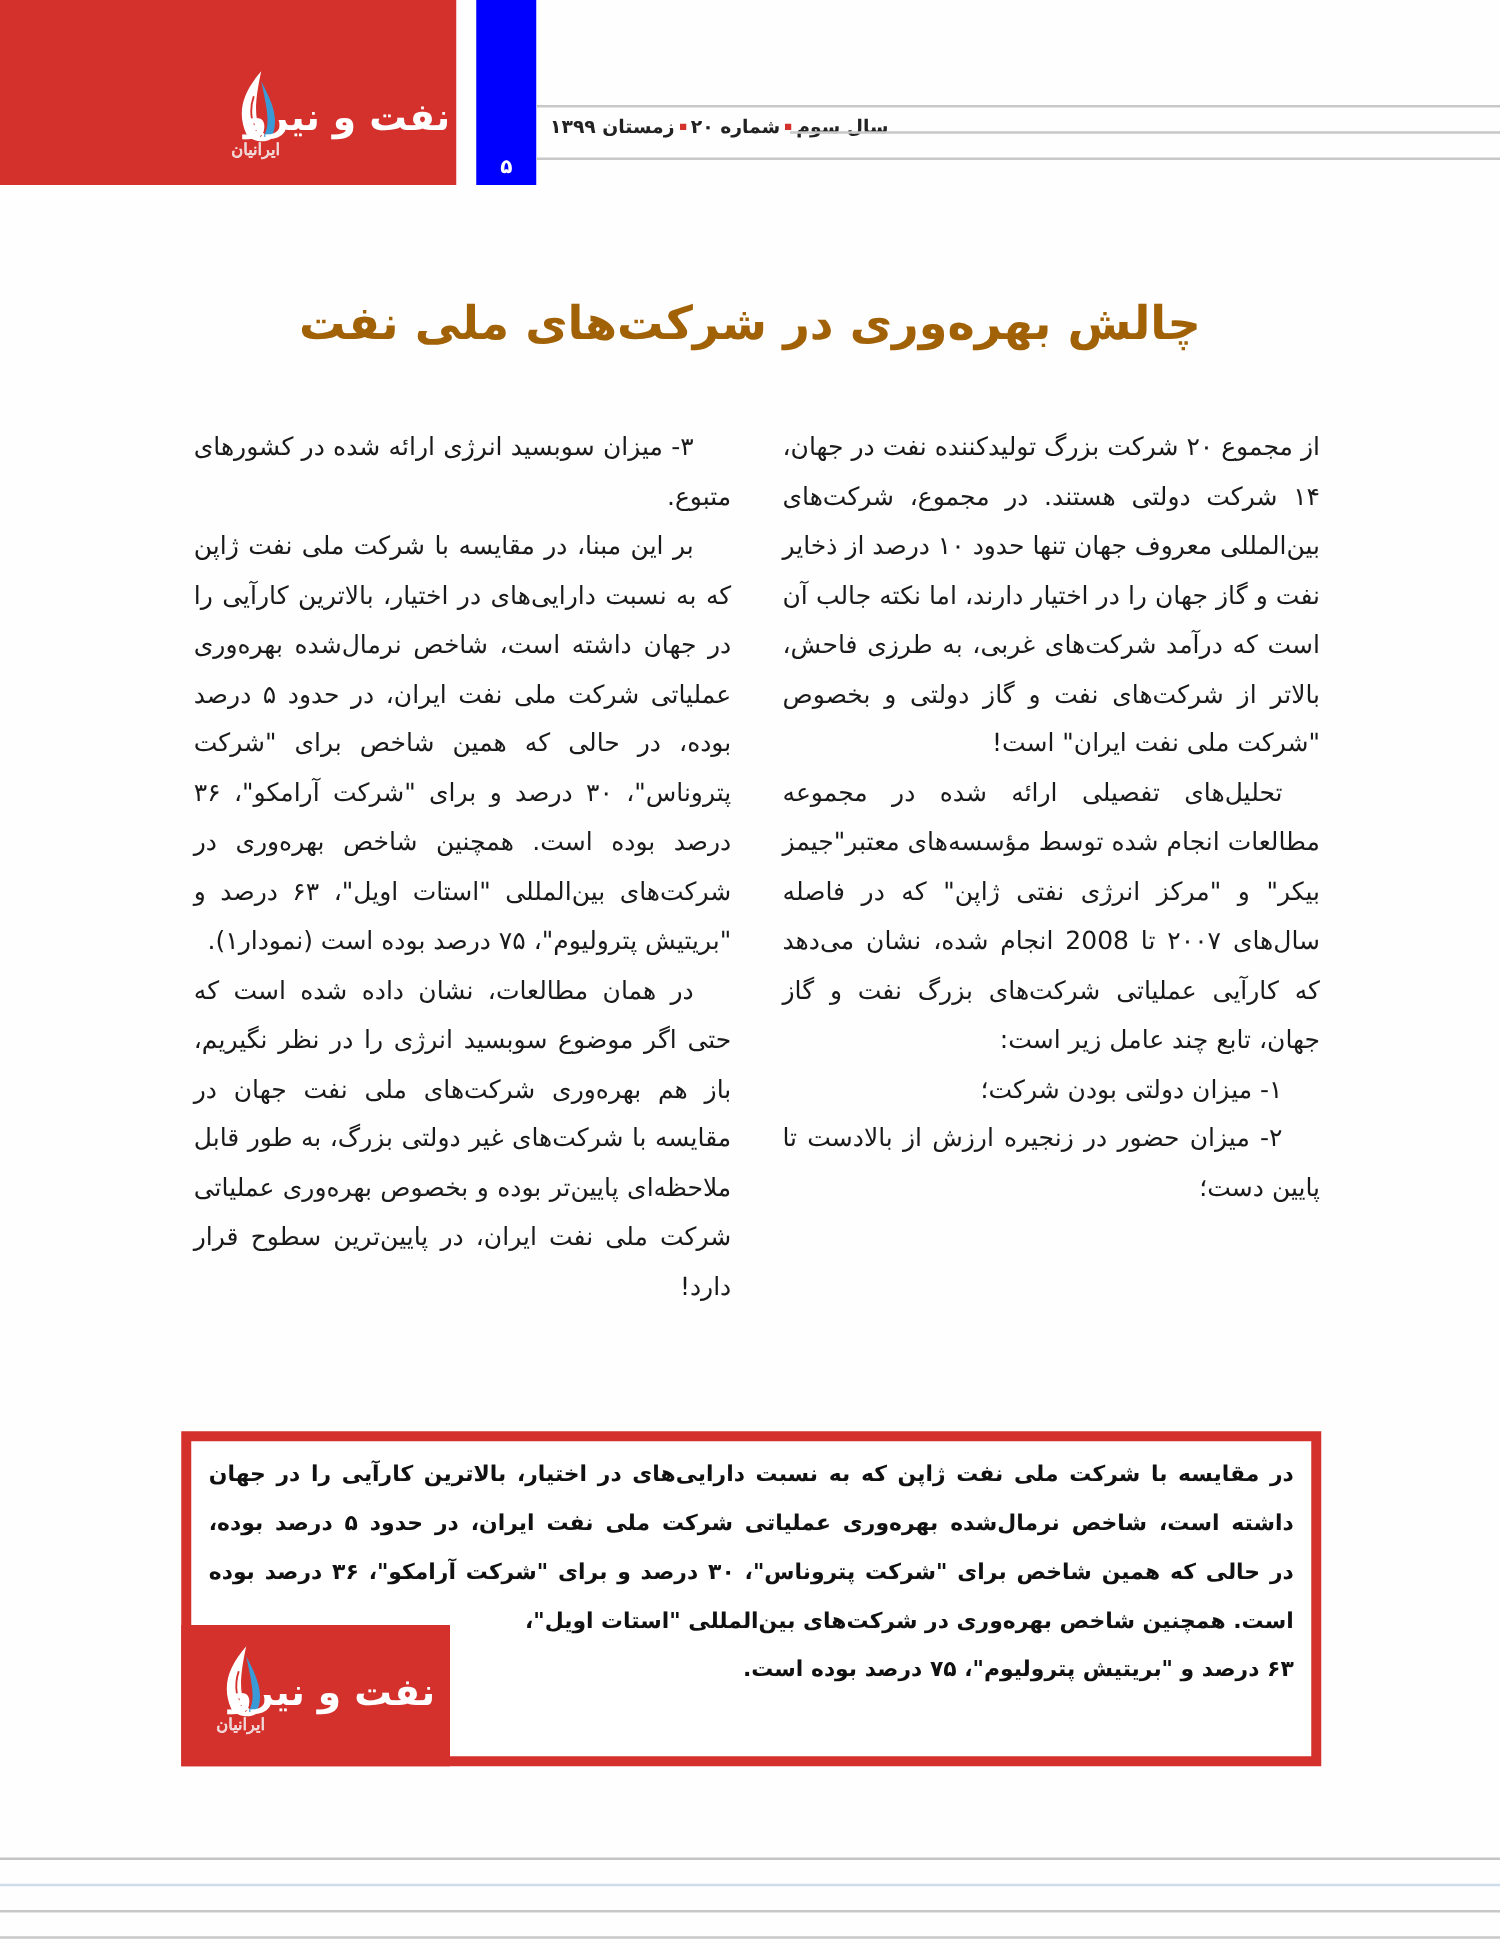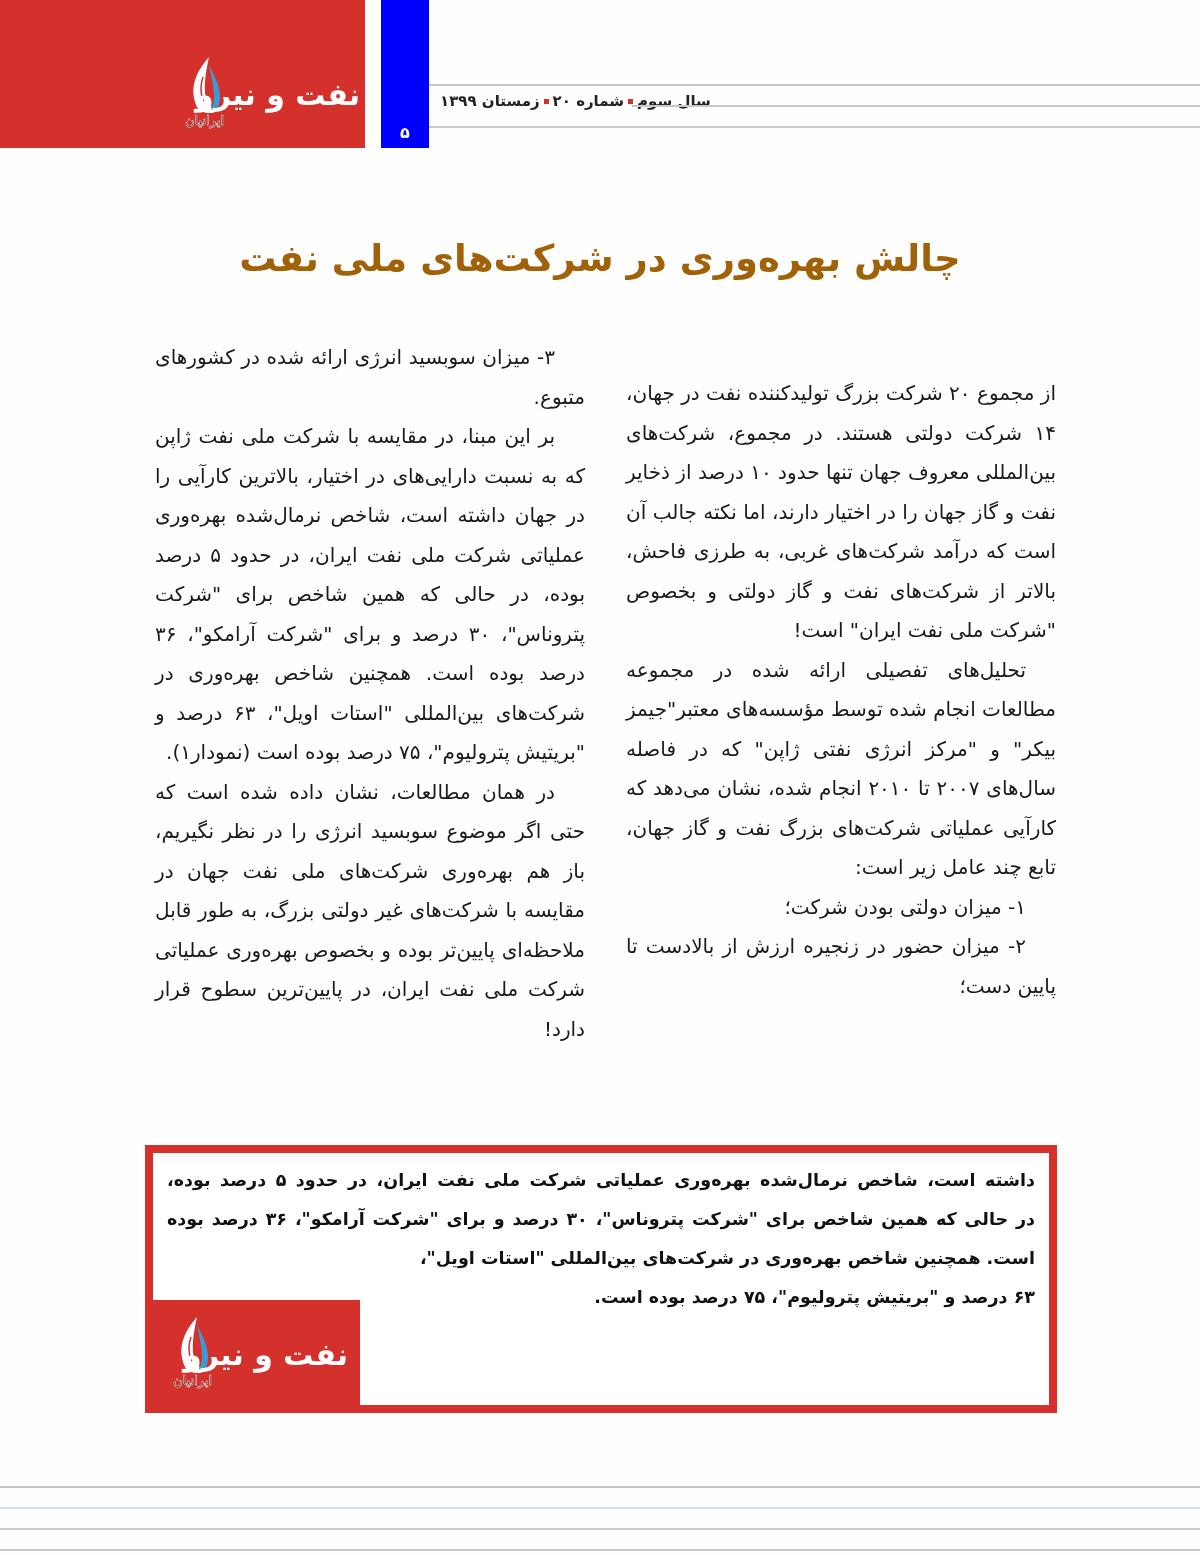--- a/index.html
+++ b/index.html
@@ -17,21 +17,21 @@
   }
   .logo .flame {
     position: absolute; width: 34px; height: 62px;
   }
   .logo .wordmark {
     position: absolute; color: #fff; font-weight: bold; white-space: nowrap;
     font-family: "DejaVu Sans", sans-serif;
     padding-left: 41px;
   }
   .logo .sub {
-    position: absolute; color: #000000; white-space: nowrap; font-size: 13px;
+    position: absolute; color: #e5e5e5; white-space: nowrap; font-size: 13px;
     -webkit-text-stroke: 0.5px #fff; opacity: 0.9;
   }
   .header-logo { left: 185px; top: 55px; width: 175px; height: 85px; }
   .header-logo .flame { left: 4px; top: 0; }
   .header-logo .wordmark { right: 0; top: 22px; font-size: 30px; }
   .header-logo .sub { left: 0; top: 58px; }
 
   .page-tab {
     position: absolute; left: 381px; top: 0; width: 48px; height: 148px;
     background: #0000fe; color: #fff;
@@ -52,21 +52,21 @@
     position: absolute; left: 0; right: 0; top: 212px; text-align: center;
     font-size: 37px; font-weight: bold; color: #a16207; letter-spacing: -0.5px;
   }
 
   .col {
     position: absolute; top: 338px; width: 430px;
     font-size: 20px; line-height: 39.5px; text-align: justify; text-align-last: right;
   }
   .col p { margin: 0; }
   .col p.indent { text-indent: 30px; }
-  .col-right { left: 626px; margin-top: 36px; }
+  .col-right { left: 626px; }
   .col-left { left: 155px; }
 
   .quote-box {
     position: absolute; left: 145px; top: 1145px; width: 896px; height: 252px;
     border: 8px solid #d4302c; background: #fff;
   }
   .quote-logo-block {
     position: absolute; left: -8px; bottom: -8px; width: 215px; height: 113px;
     background: #d4302c;
   }
@@ -107,33 +107,34 @@
 
 <div class="issue-line">
   <span>سال سوم</span><span class="dot"></span><span>شماره ۲۰</span><span class="dot"></span><span>زمستان ۱۳۹۹</span>
 </div>
 <div class="issue-dash"></div>
 
 <h1 class="title">چالش بهره‌وری در شرکت‌های ملی نفت</h1>
 
 <div class="col col-right">
   <p>از مجموع ۲۰ شرکت بزرگ تولیدکننده نفت در جهان، ۱۴ شرکت دولتی هستند. در مجموع، شرکت‌های بین‌المللی معروف جهان تنها حدود ۱۰ درصد از ذخایر نفت و گاز جهان را در اختیار دارند، اما نکته جالب آن است که درآمد شرکت‌های غربی، به طرزی فاحش، بالاتر از شرکت‌های نفت و گاز دولتی و بخصوص "شرکت ملی نفت ایران" است!</p>
-  <p class="indent">تحلیل‌های تفصیلی ارائه شده در مجموعه مطالعات انجام شده توسط مؤسسه‌های معتبر"جیمز بیکر" و "مرکز انرژی نفتی ژاپن" که در فاصله سال‌های ۲۰۰۷ تا ۲۰۱۰ انجام شده، نشان می‌دهد که کارآیی عملیاتی شرکت‌های بزرگ نفت و گاز جهان، تابع چند عامل زیر است:</p>
+  <p class="indent">تحلیل‌های تفصیلی ارائه شده در مجموعه مطالعات انجام شده توسط مؤسسه‌های معتبر"جیمز بیکر" و "مرکز انرژی نفتی ژاپن" که در فاصله سال‌های ۲۰۰۷ تا 2008 انجام شده، نشان می‌دهد که کارآیی عملیاتی شرکت‌های بزرگ نفت و گاز جهان، تابع چند عامل زیر است:</p>
   <p class="indent">۱- میزان دولتی بودن شرکت؛</p>
   <p class="indent">۲- میزان حضور در زنجیره ارزش از بالادست تا پایین دست؛</p>
 </div>
 
 <div class="col col-left">
   <p class="indent">۳- میزان سوبسید انرژی ارائه شده در کشورهای متبوع.</p>
   <p class="indent">بر این مبنا، در مقایسه با شرکت ملی نفت ژاپن که به نسبت دارایی‌های در اختیار، بالاترین کارآیی را در جهان داشته است، شاخص نرمال‌شده بهره‌وری عملیاتی شرکت ملی نفت ایران، در حدود ۵ درصد بوده، در حالی که همین شاخص برای "شرکت پتروناس"، ۳۰ درصد و برای "شرکت آرامکو"، ۳۶ درصد بوده است. همچنین شاخص بهره‌وری در شرکت‌های بین‌المللی "استات اویل"، ۶۳ درصد و "بریتیش پترولیوم"، ۷۵ درصد بوده است (نمودار۱).</p>
   <p class="indent">در همان مطالعات، نشان داده شده است که حتی اگر موضوع سوبسید انرژی را در نظر نگیریم، باز هم بهره‌وری شرکت‌های ملی نفت جهان در مقایسه با شرکت‌های غیر دولتی بزرگ، به طور قابل ملاحظه‌ای پایین‌تر بوده و بخصوص بهره‌وری عملیاتی شرکت ملی نفت ایران، در پایین‌ترین سطوح قرار دارد!</p>
 </div>
 
 <div class="quote-box">
   <div class="quote-text">
+    <span class="ql wide">در مقایسه با شرکت ملی نفت ژاپن که به نسبت دارایی‌های در اختیار، بالاترین کارآیی را در جهان</span>
     <span class="ql wide">داشته است، شاخص نرمال‌شده بهره‌وری عملیاتی شرکت ملی نفت ایران، در حدود ۵ درصد بوده،</span>
     <span class="ql wide">در حالی که همین شاخص برای "شرکت پتروناس"، ۳۰ درصد و برای "شرکت آرامکو"، ۳۶ درصد بوده</span>
     <span class="ql">است. همچنین شاخص بهره‌وری در شرکت‌های بین‌المللی "استات اویل"،</span>
     <span class="ql">۶۳ درصد و "بریتیش پترولیوم"، ۷۵ درصد بوده است.</span>
   </div>
   <div class="quote-logo-block">
     <div class="logo quote-logo">
       <svg class="flame" viewBox="0 0 34 62">
         <path d="M20 2 C6 18 0 34 8 52 C12 58 22 60 28 56 C16 50 12 38 20 2Z" fill="#ffffff"></path>
         <path d="M20 10 C26 22 34 36 30 50 C28 56 24 56 22 54 C28 44 24 30 20 10Z" fill="#3a9ad6"></path>

